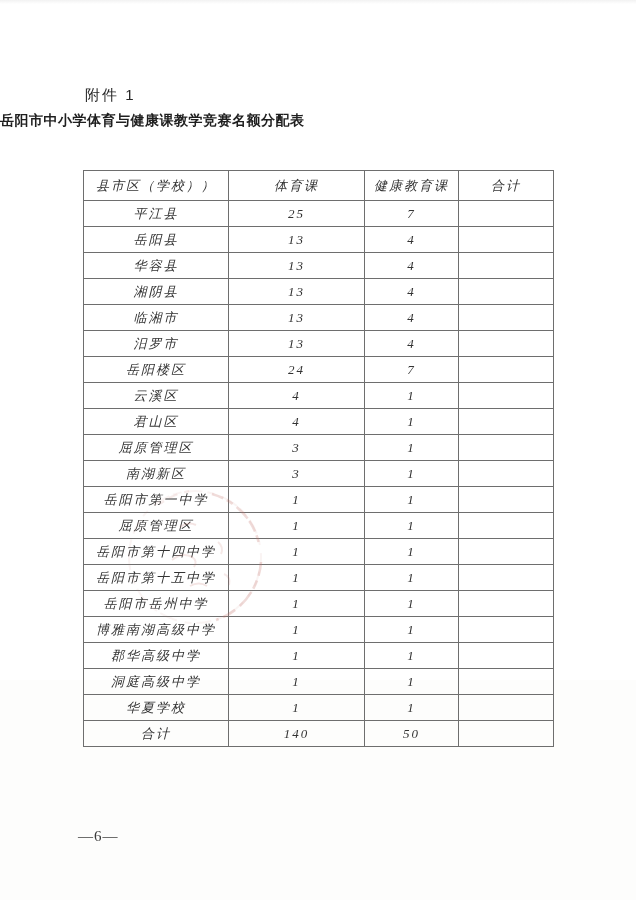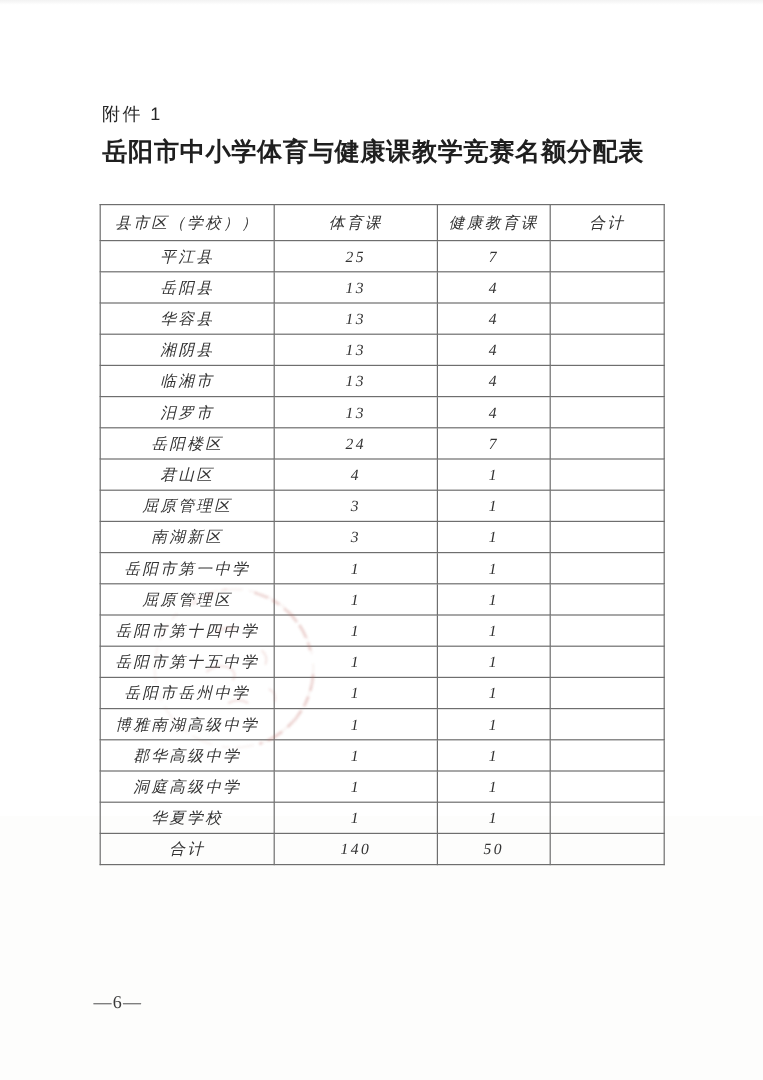--- a/index.html
+++ b/index.html
@@ -15,22 +15,21 @@
     position:absolute;left:0;top:0;width:636px;height:680px;
     background:linear-gradient(180deg,#f2f2f2 0px,#ffffff 4px,#ffffff 100%);
   }
   .attachment-label{
     position:absolute;left:85px;top:86px;
     font-size:15px;letter-spacing:2px;color:#262626;
     font-family:"Liberation Sans","DejaVu Sans",sans-serif;
   }
   .doc-title{
     position:absolute;left:0;top:112px;width:622px;
-    text-align:center;
-    font-size:21px;font-weight:bold;letter-spacing:0.5px;
+    font-size:14px;font-weight:bold;letter-spacing:0.5px;
     color:#1f1f1f;
     font-family:"Liberation Sans","DejaVu Sans",sans-serif;
   }
   table.quota{
     position:absolute;left:83px;top:170px;
     width:470px;
     border-collapse:collapse;
     table-layout:fixed;
     font-style:italic;
   }
@@ -128,20 +127,26 @@
       <td class="c-num"></td>
     </tr>
 
     <tr>
       <td class="c-name">岳阳楼区</td>
       <td class="c-num">24</td>
       <td class="c-num">7</td>
       <td class="c-num"></td>
     </tr>
 
+    <tr>
+      <td class="c-name">云溪区</td>
+      <td class="c-num">4</td>
+      <td class="c-num">1</td>
+      <td class="c-num"></td>
+    </tr>
 
     <tr>
       <td class="c-name">君山区</td>
       <td class="c-num">4</td>
       <td class="c-num">1</td>
       <td class="c-num"></td>
     </tr>
 
     <tr>
       <td class="c-name">屈原管理区</td>

